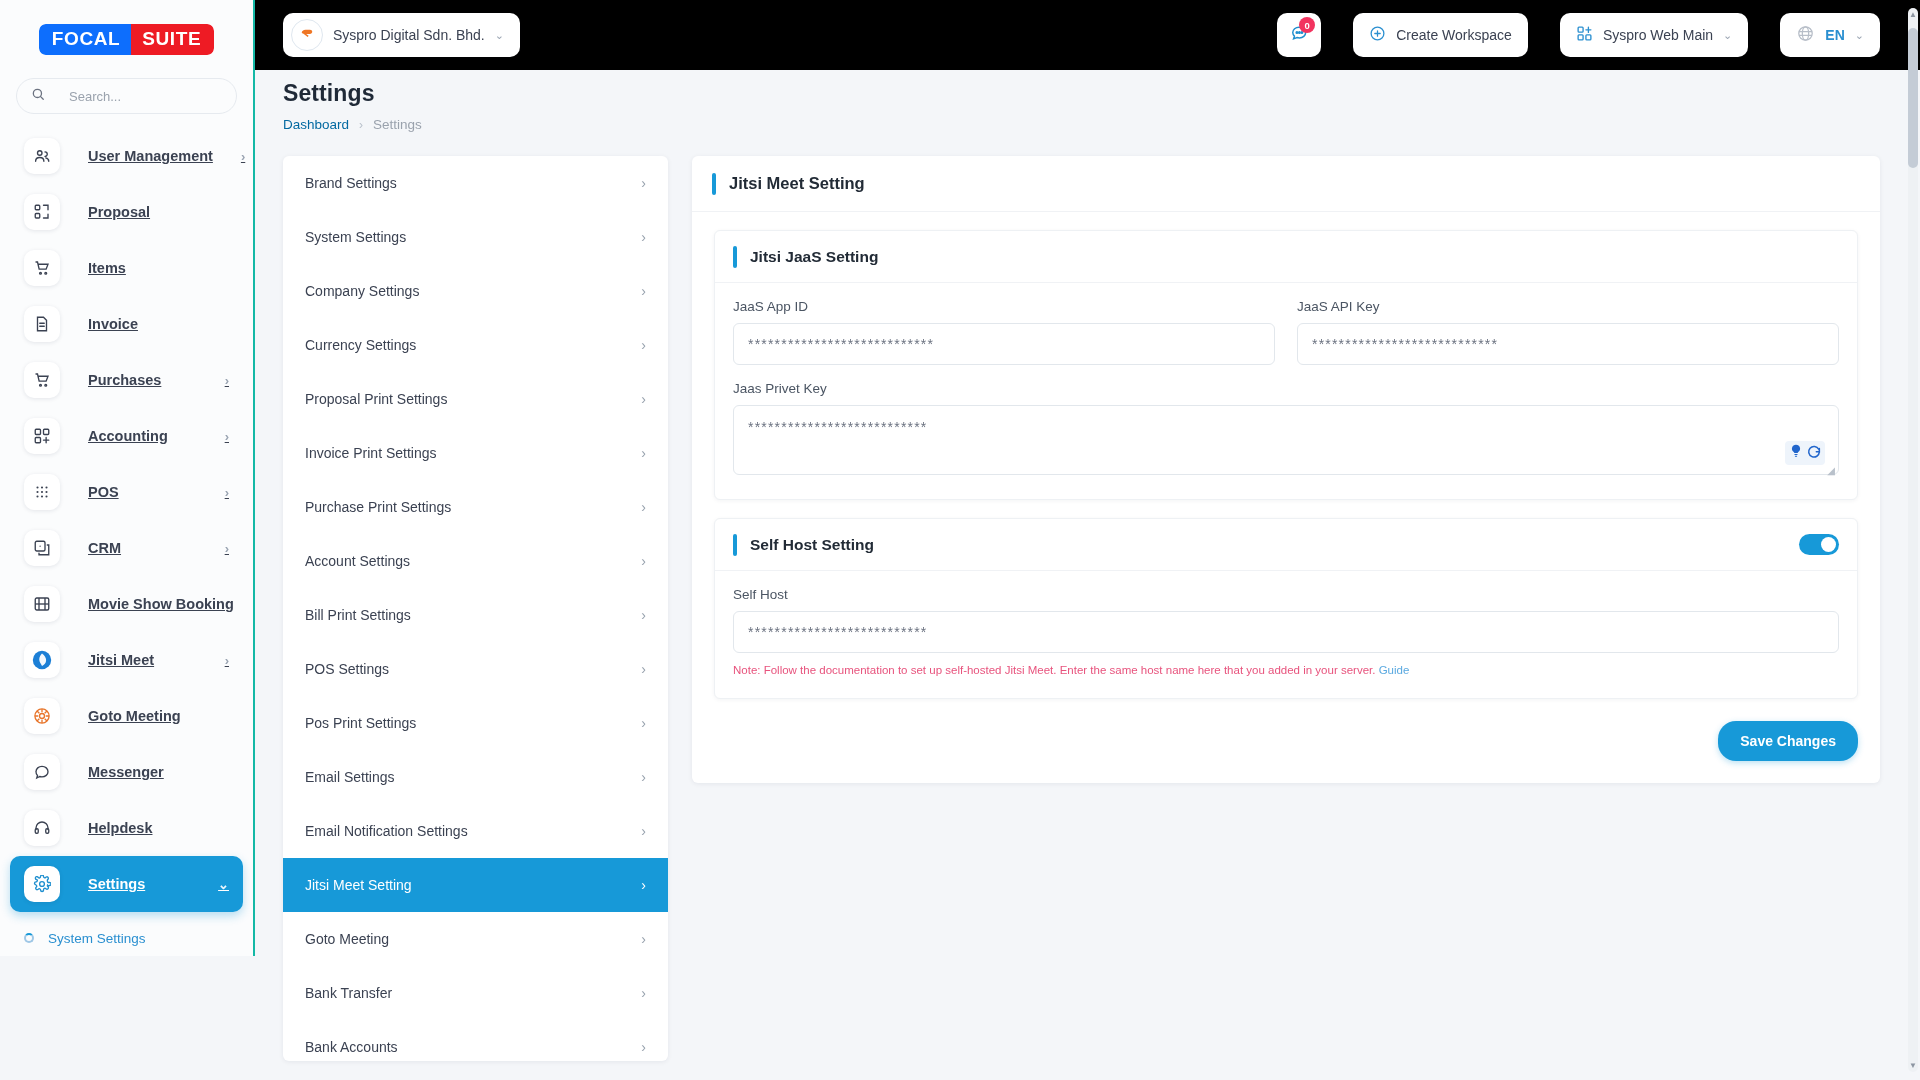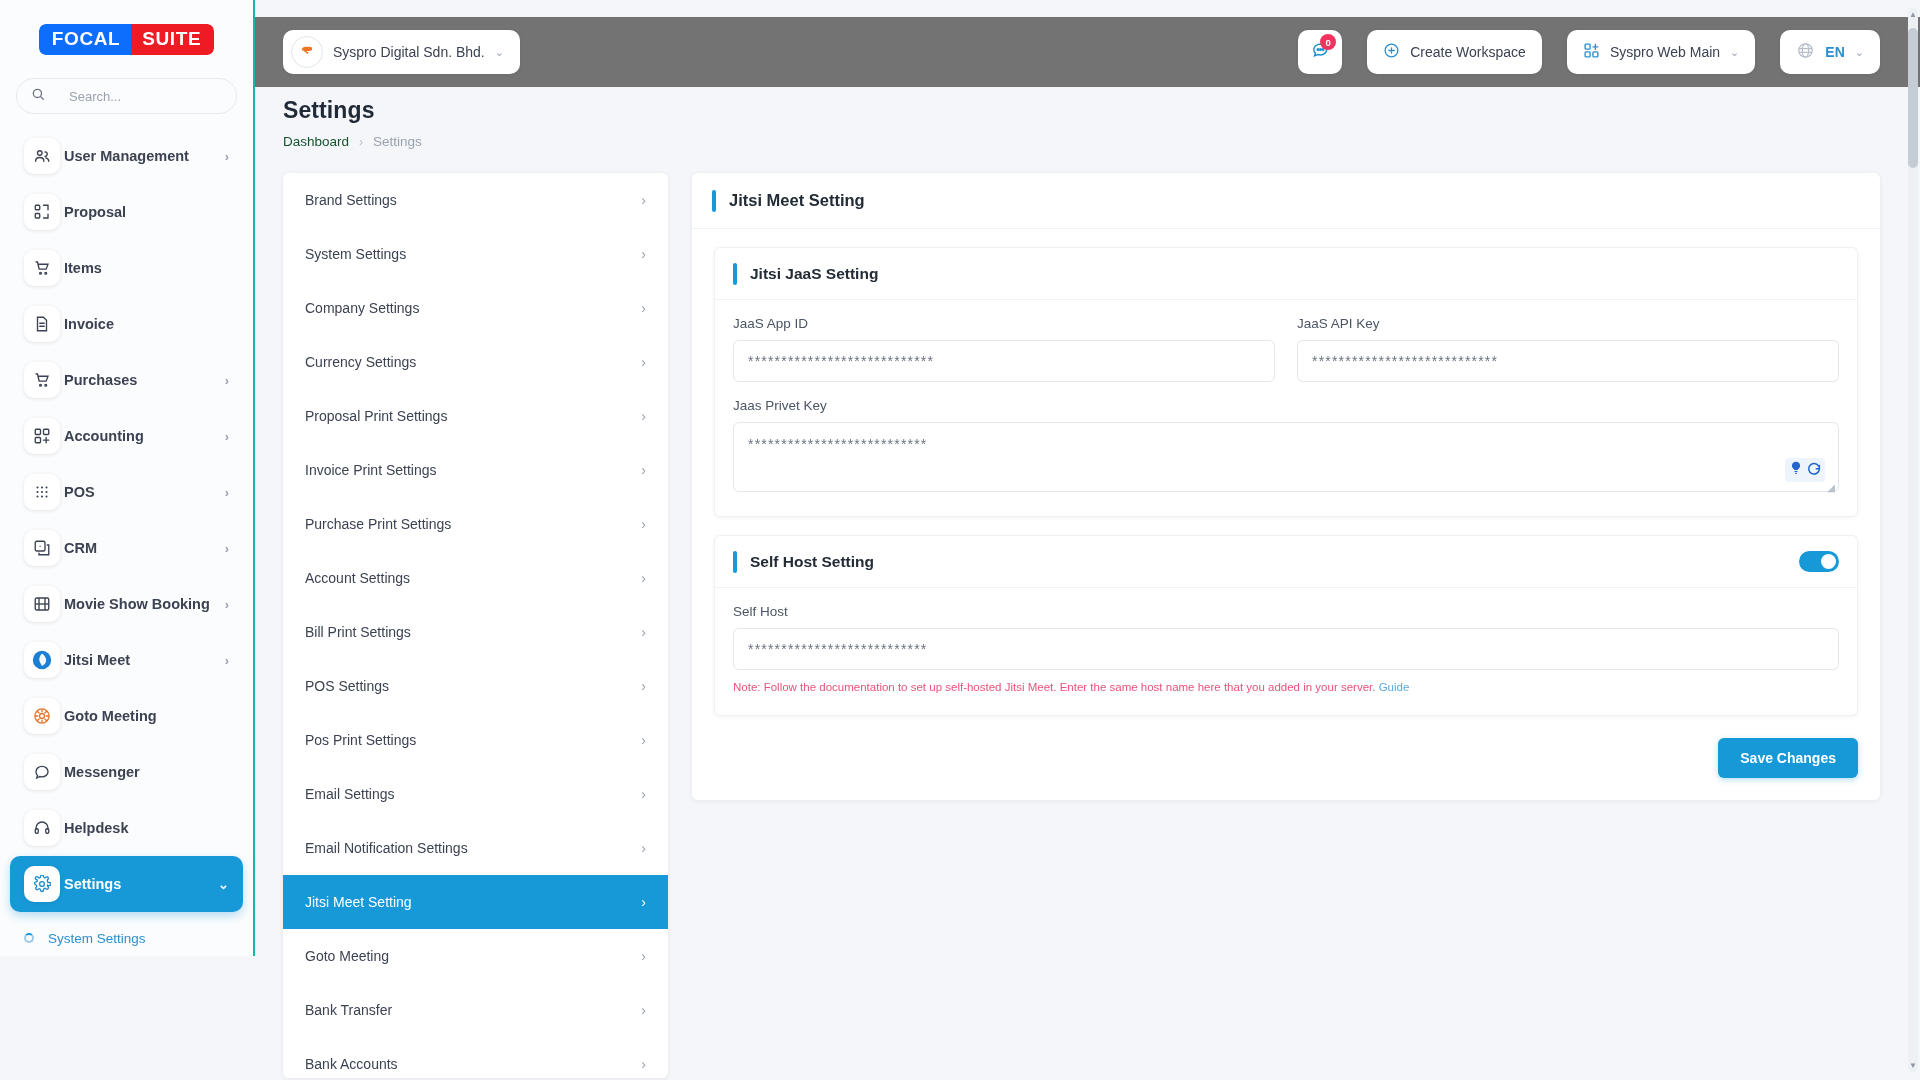--- a/index.html
+++ b/index.html
@@ -38,24 +38,24 @@
   }
   .search-box input {
     border: none; outline: none; background: transparent;
     font-family: "Liberation Sans", sans-serif; font-size: 13px; color: #6b7280;
     width: 100%;
   }
   .search-box input::placeholder { color: #9aa2ad; }
 
   .nav { margin-top: 14px; height: 985px; overflow: hidden; }
   .nav-item {
-    display: flex; align-items: center; gap: 4px;
+    display: flex; align-items: center; gap: 28px;
     height: 56px; margin: 0 10px; padding: 0 14px;
     border-radius: 10px; cursor: pointer;
-    color: #3b4252; font-size: 14.5px; font-weight: 600;
+    color: #3b4252; font-size: 14.5px; font-weight: 600; text-decoration: underline;
   }
   .nav-item .ico {
     width: 36px; height: 36px; border-radius: 10px; background: #fff;
     box-shadow: 0 1px 4px rgba(16,30,54,.10);
     display: flex; align-items: center; justify-content: center;
     flex: 0 0 36px;
   }
   .nav-item .lbl { flex: 1; white-space: nowrap; }
   .nav-item .chev { color: #9aa4b2; font-size: 13px; }
   .nav-item.active { background: #1799d8; color: #fff; box-shadow: 0 4px 10px rgba(23,153,216,.30); }
@@ -71,21 +71,21 @@
     width: 10px; height: 10px; border-radius: 50%;
     border: 2px solid #9fc7e6; border-top-color: #1799d8; flex: 0 0 10px;
   }
   .sub-item.active { color: #2a8fd0; }
 
   
   .main { flex: 1; height: 1080px; display: flex; flex-direction: column; position: relative; }
 
   .topbar {
     height: 70px; display: flex; align-items: center;
-    padding: 0 40px 0 28px; gap: 25px; background: #737373; margin-top: 17px;
+    padding: 0 40px 0 28px; gap: 32px; background: #000000;
   }
   .pill {
     background: #fff; border-radius: 10px; height: 44px;
     display: flex; align-items: center; gap: 10px; padding: 0 16px;
     box-shadow: 0 1px 4px rgba(16,30,54,.07);
     font-size: 14px; color: #3b4252; cursor: pointer; white-space: nowrap;
   }
   .company-pill { padding-left: 8px; }
   .company-avatar {
     width: 32px; height: 32px; border-radius: 50%;
@@ -102,21 +102,21 @@
     position: absolute; top: 4px; right: 6px;
     background: #f2335f; color: #fff; font-size: 9.5px; font-weight: 700;
     border-radius: 9px; min-width: 16px; height: 16px;
     display: flex; align-items: center; justify-content: center; padding: 0 4px;
   }
   .chev-sm { color: #9aa4b2; font-size: 11px; }
 
   .page-head { padding: 10px 40px 0 28px; }
   .page-title { font-size: 23px; font-weight: 700; color: #1f2937; letter-spacing: .1px; }
   .crumbs { margin-top: 10px; display: flex; align-items: center; gap: 10px; font-size: 13.5px; }
-  .crumbs .c-link { color: #14532d; cursor: pointer; }
+  .crumbs .c-link { color: #0369a1; cursor: pointer; }
   .crumbs .c-sep { color: #b9c1cb; font-size: 12px; }
   .crumbs .c-cur { color: #9aa2ad; }
 
   .content { display: flex; gap: 24px; padding: 24px 40px 0 28px; }
 
   
   .set-list {
     width: 385px; flex: 0 0 385px; background: #fff;
     border-radius: 6px; box-shadow: 0 1px 5px rgba(16,30,54,.07);
     overflow: hidden; max-height: 905px;
@@ -180,21 +180,21 @@
   }
   .toggle::after {
     content:""; position: absolute; right: 3px; top: 3px;
     width: 15px; height: 15px; border-radius: 50%; background: #fff;
   }
   .note { margin-top: 9px; font-size: 11.5px; color: #e8537d; line-height: 1.4; }
   .note a { color: #5aa9e0; text-decoration: none; cursor: pointer; }
 
   .panel-foot { display: flex; justify-content: flex-end; padding: 22px 22px 0 22px; }
   .btn-primary {
-    background: #1799d8; color: #fff; border: none; border-radius: 6px;
+    background: #1799d8; color: #fff; border: none; border-radius: 18px;
     height: 40px; padding: 0 22px; font-size: 14px; font-weight: 600;
     font-family: "Liberation Sans", sans-serif; cursor: pointer;
     box-shadow: 0 2px 6px rgba(23,153,216,.30);
   }
 
   
   .pg-scroll { position: absolute; right: 2px; top: 8px; width: 10px; height: 1064px; }
   .pg-scroll .track { width: 10px; height: 100%; background: #eef1f4; border-radius: 5px; }
   .pg-scroll .thumb { position: absolute; top: 20px; left: 0; width: 10px; height: 140px; background: #c4ccd6; border-radius: 5px; }
   .pg-scroll .arw { position: absolute; left: 1px; color: #8d96a2; font-size: 8px; }

